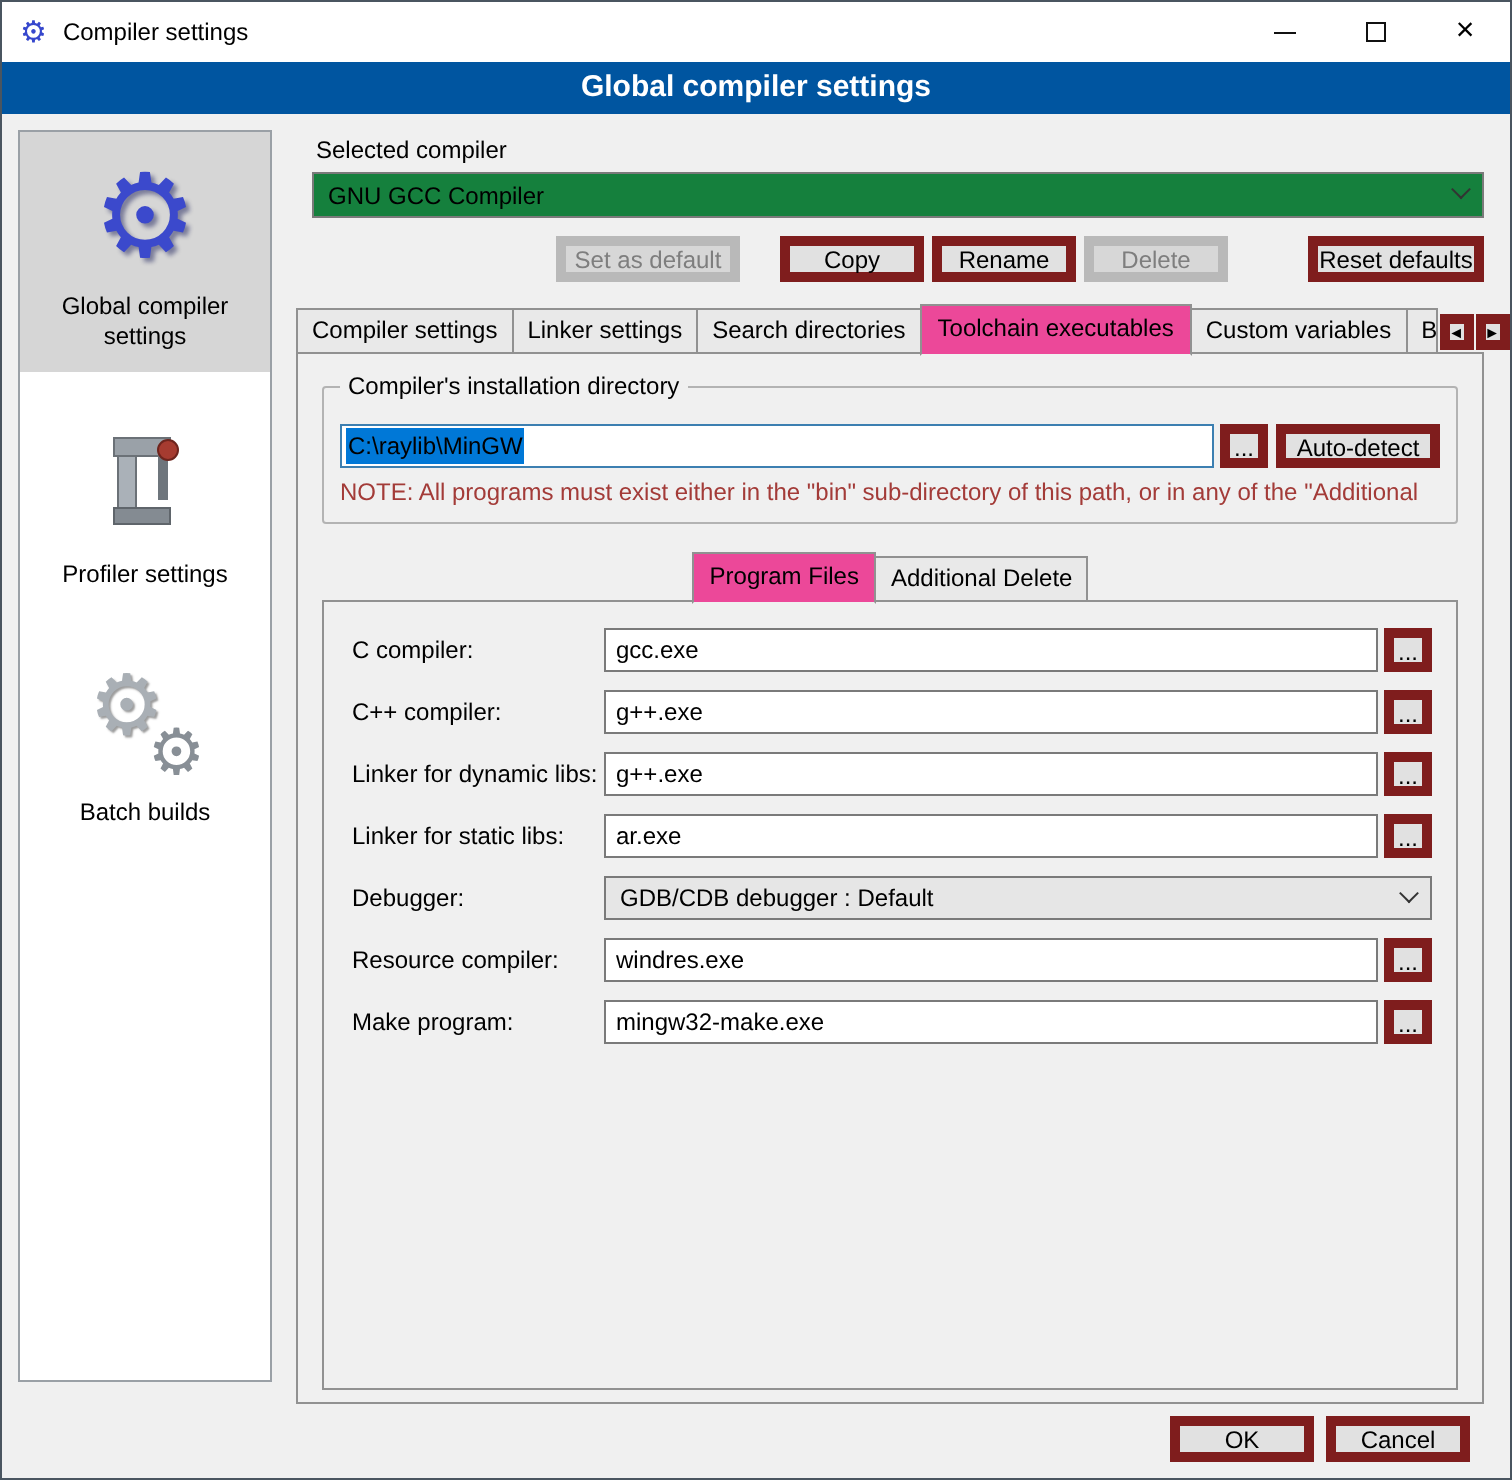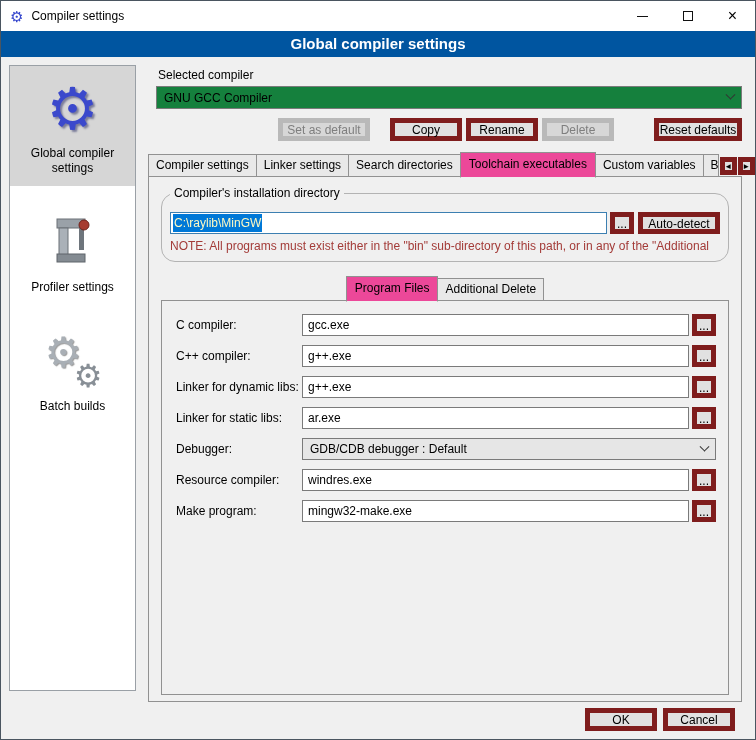--- a/index.html
+++ b/index.html
@@ -73,27 +73,27 @@
                 padding:4px 8px 6px; }
   .tab.clip { max-width:37px; overflow:hidden; }
   .tab-arrows { margin-left:auto; display:flex; padding-bottom:2px; }
   .arrow-btn { width:17px; height:18px; font-size:8px; display:flex; align-items:center;
                justify-content:center; padding:0; margin-left:1px; }
 
   .panel { flex:1; border:1px solid #919191; background:#f0f0f0; margin-top:-1px;
            position:relative; z-index:1; padding:8px 12px 6px; display:flex; flex-direction:column; }
 
   
-  .groupbox { border:1px solid #b3b3b3; border-radius:14px; position:relative;
+  .groupbox { border:1px solid #b3b3b3; border-radius:2px; position:relative;
               padding:18px 8px 8px; margin-top:8px; }
   .groupbox .gb-title { position:absolute; top:-8px; left:8px; background:#f0f0f0; padding:0 4px; }
   .dir-row { display:flex; }
   .textbox-focused { flex:1; height:22px; background:#fff; border:1px solid #3c7fb1;
                      display:flex; align-items:center; padding:0 2px; overflow:hidden; }
-  .sel-text { background:#0078d7; color:#fef9c3; padding:2px 1px; white-space:nowrap; }
+  .sel-text { background:#0078d7; color:#000000; padding:2px 1px; white-space:nowrap; }
   .b-browse { width:24px; height:22px; margin-left:3px; }
   .b-autodetect { width:82px; height:22px; margin-left:4px; }
   .note { margin-top:5px; color:#a33b38; white-space:nowrap; overflow:hidden; }
 
   
   .subtabs { margin-top:14px;justify-content:center; }
   .subpanel { flex:1; border:1px solid #919191; margin-top:-1px; background:#f0f0f0;
               padding:13px 12px 0 14px; }
   .form-row { display:flex; align-items:center; margin-bottom:9px; }
   .row-label { width:126px; flex:none; }

